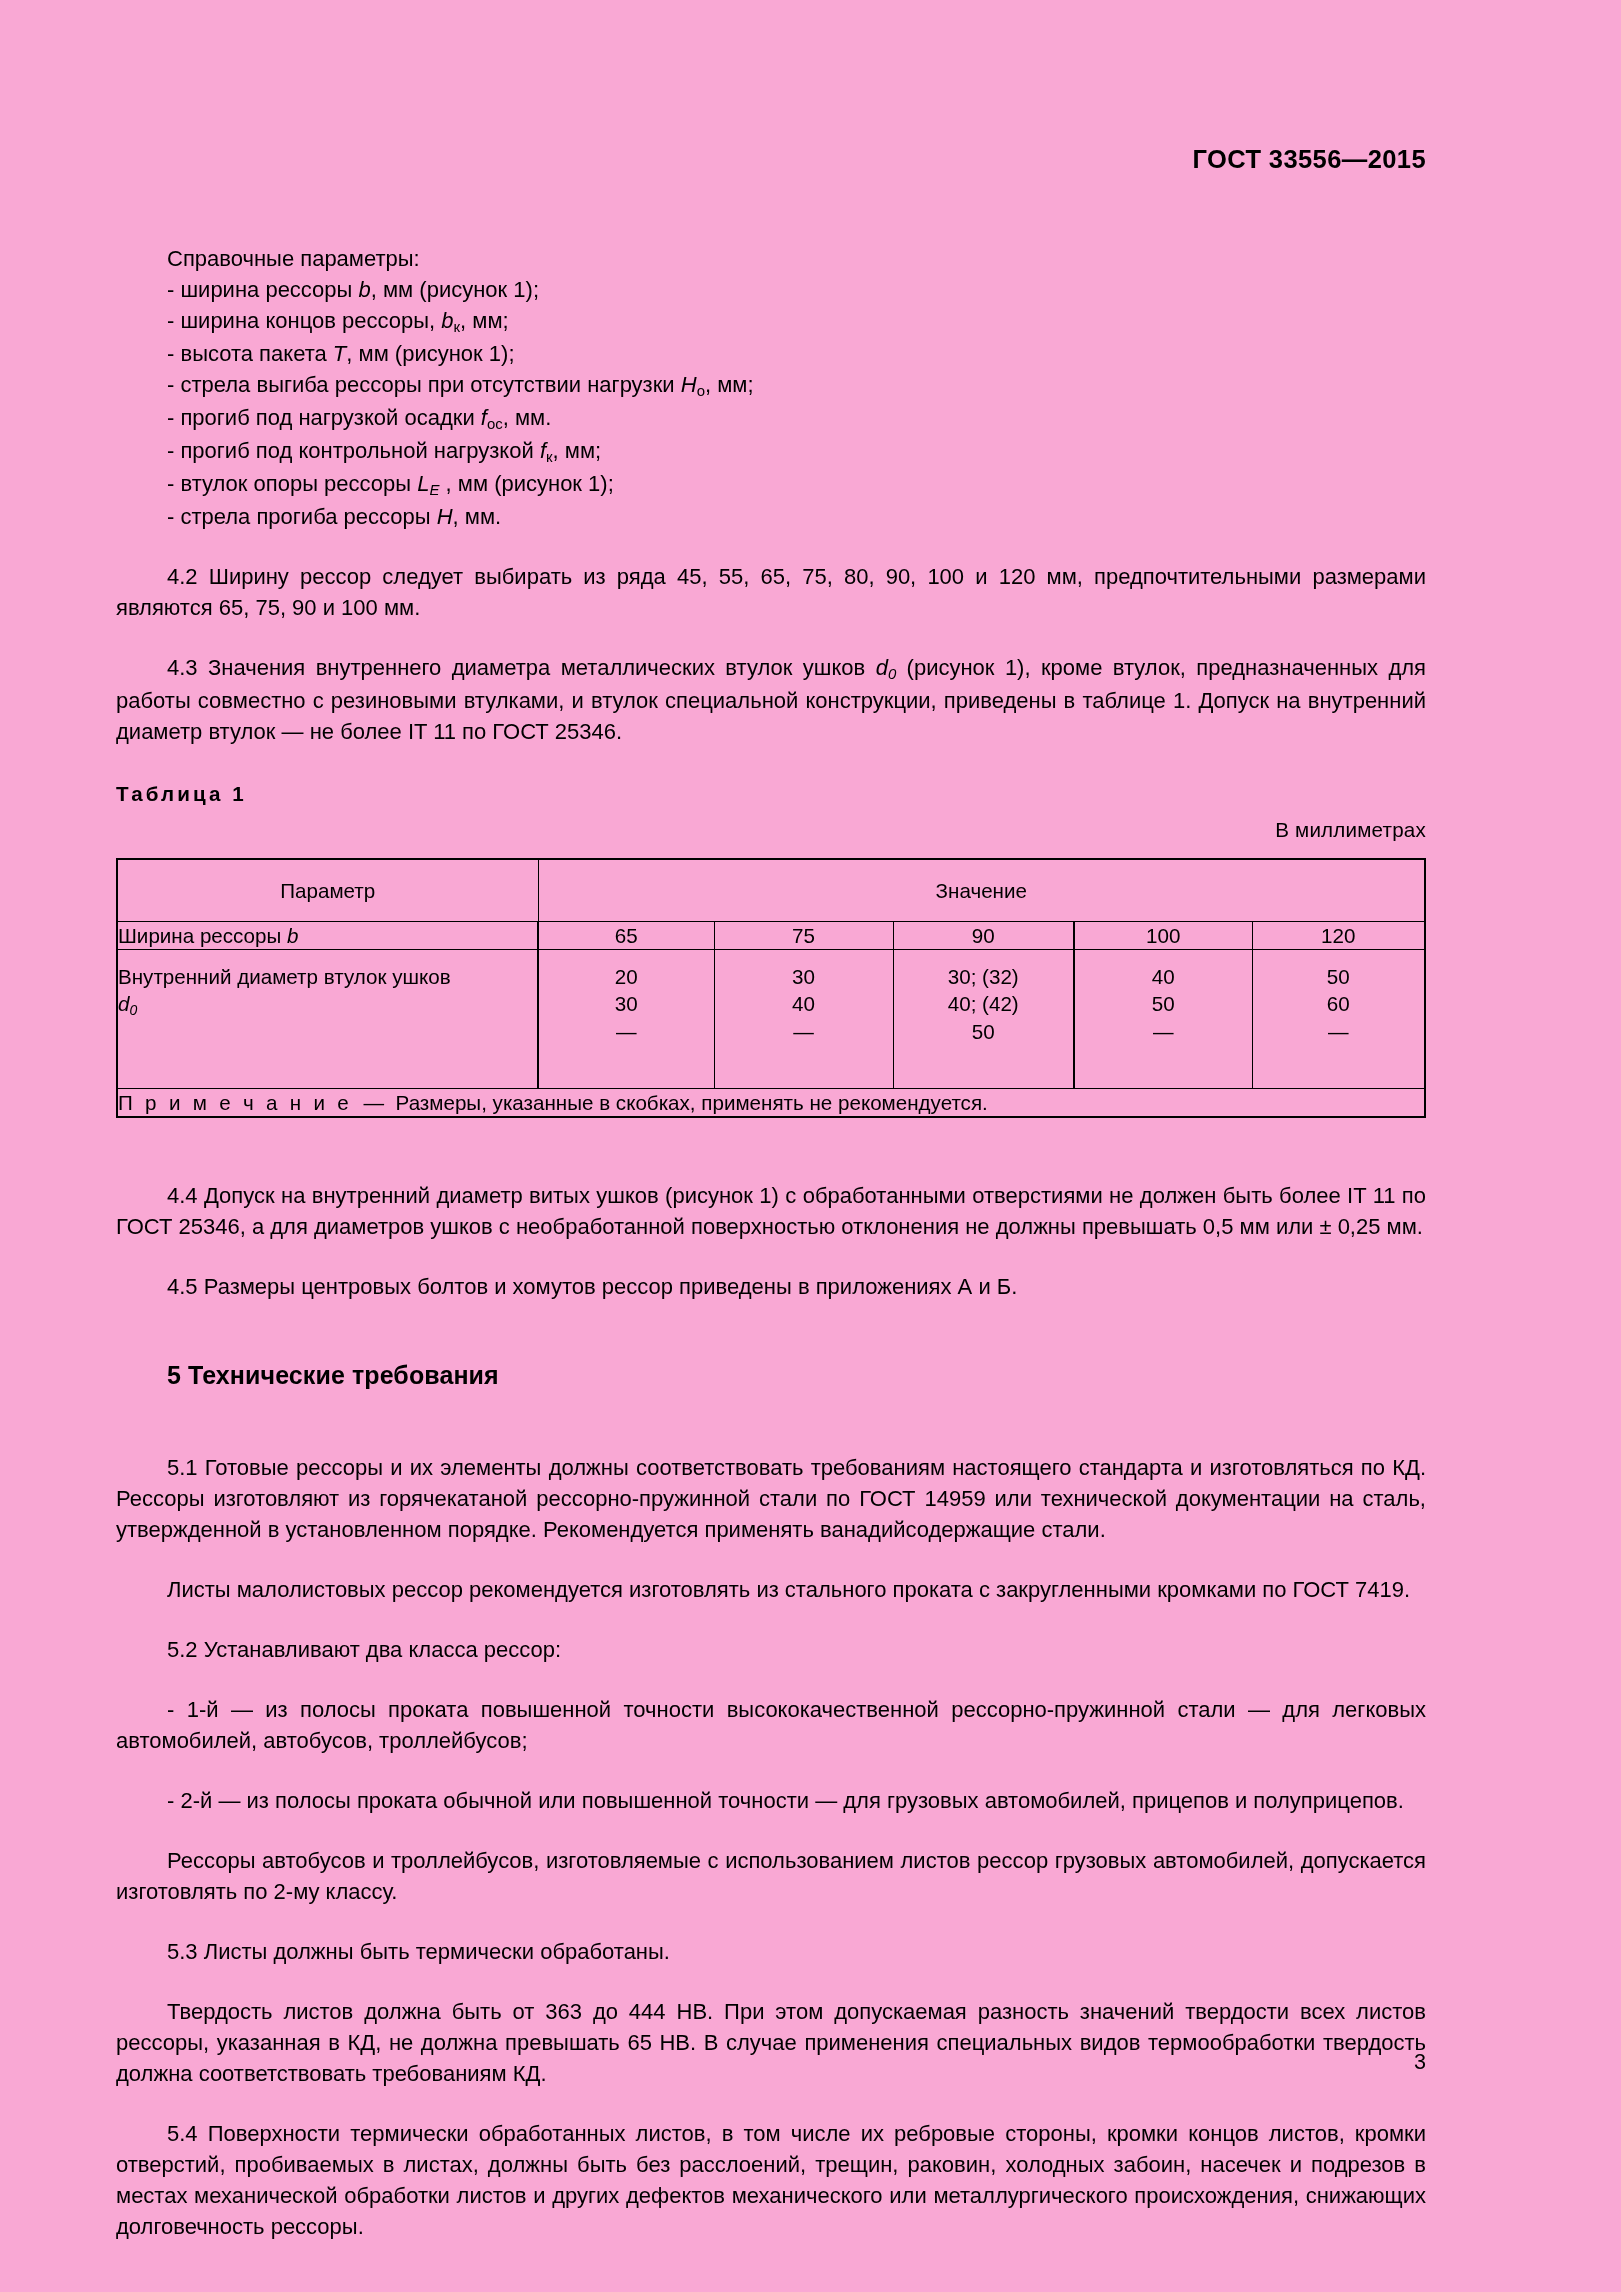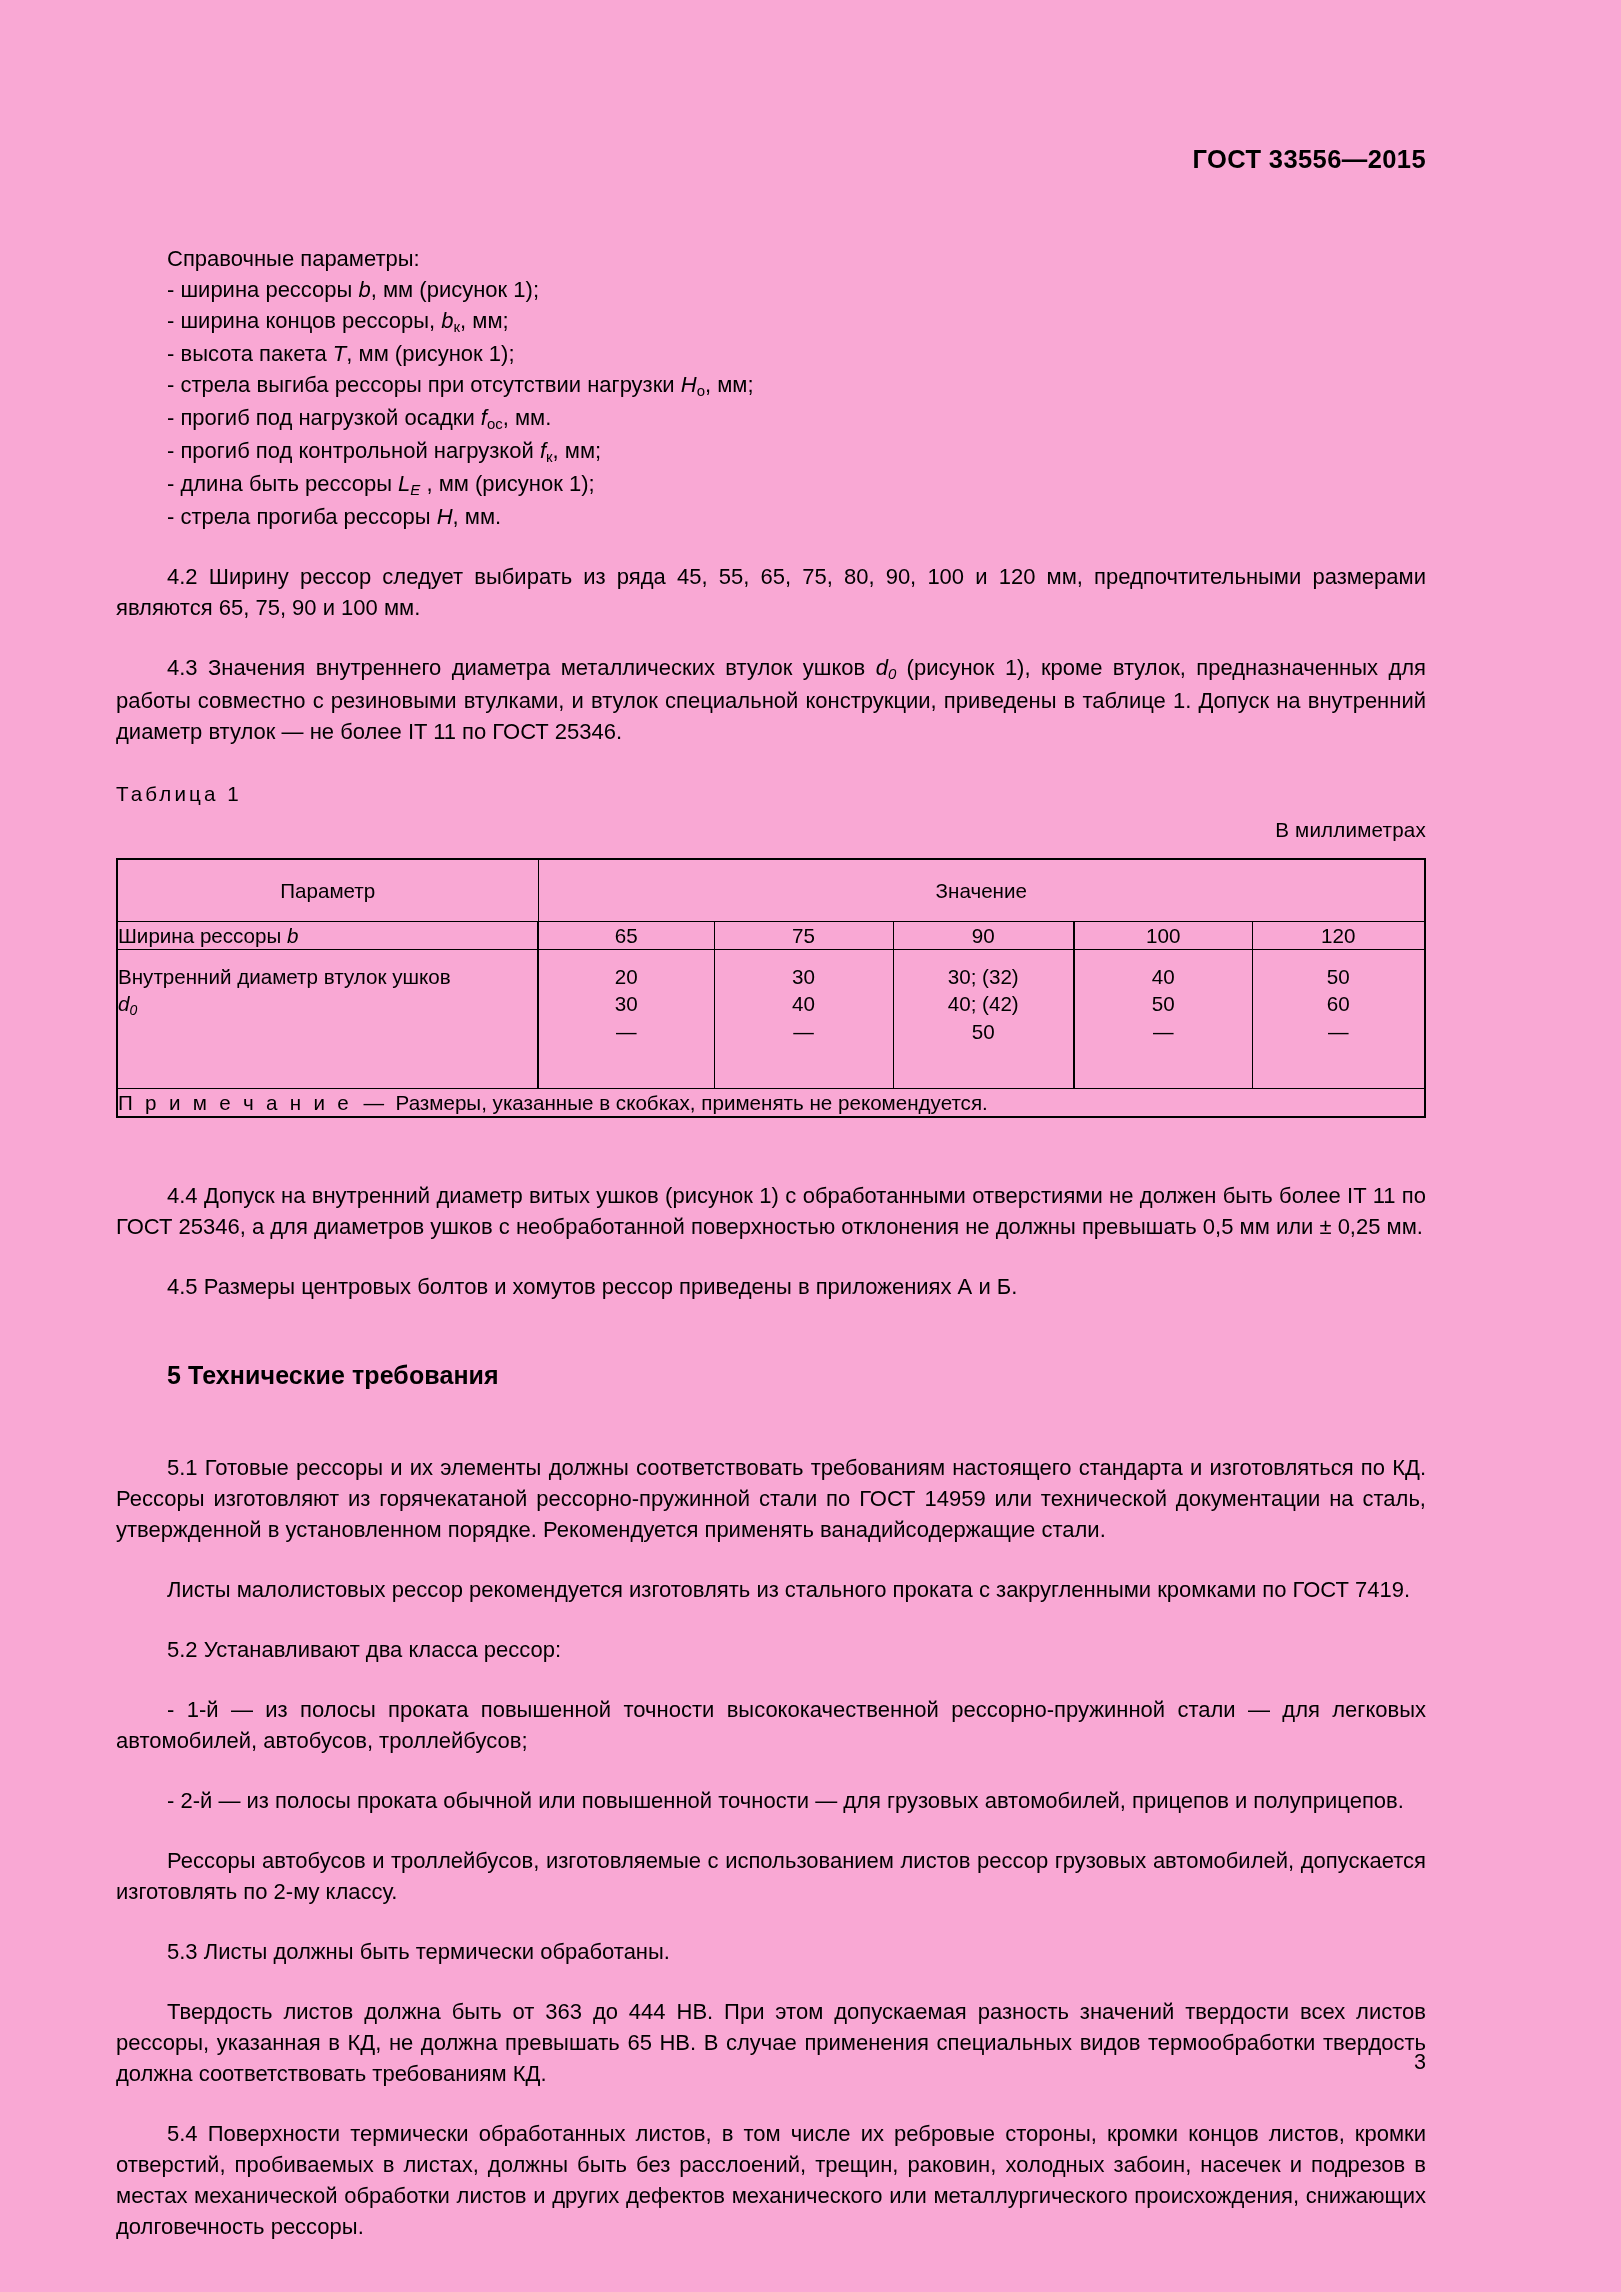--- a/index.html
+++ b/index.html
@@ -60,20 +60,21 @@
     font-style: italic;
   }
   sub.upr { font-style: normal; }
 
   
   .table-caption {
     margin-top: 35px;
     font-size: 20.6px;
     letter-spacing: 3.1px;
     text-align: left;
+    font-weight: bold;
   }
   .table-units {
     margin-top: 11.8px;
     font-size: 20.6px;
     text-align: right;
     letter-spacing: 0.2px;
   }
 
   
   table.gost {
@@ -163,21 +164,21 @@
     <p class="listline"><span>- ширина концов рессоры, </span><span class="italic">b</span><sub class="upr">к</sub><span>, мм;</span></p>
 
     <p class="listline"><span>- высота пакета </span><span class="italic">T</span><span>, мм (рисунок 1);</span></p>
 
     <p class="listline"><span>- стрела выгиба рессоры при отсутствии нагрузки </span><span class="italic">H</span><sub class="upr">о</sub><span>, мм;</span></p>
 
     <p class="listline"><span>- прогиб под нагрузкой осадки </span><span class="italic">f</span><sub class="upr">ос</sub><span>, мм.</span></p>
 
     <p class="listline"><span>- прогиб под контрольной нагрузкой </span><span class="italic">f</span><sub class="upr">к</sub><span>, мм;</span></p>
 
-    <p class="listline"><span>- длина быть рессоры </span><span class="italic">L</span><sub>E</sub><span> , мм (рисунок 1);</span></p>
+    <p class="listline"><span>- втулок опоры рессоры </span><span class="italic">L</span><sub>E</sub><span> , мм (рисунок 1);</span></p>
 
     <p class="listline"><span>- стрела прогиба рессоры </span><span class="italic">H</span><span>, мм.</span></p>
 
     <p class="indent">4.2 Ширину рессор следует выбирать из ряда 45, 55, 65, 75, 80, 90, 100 и 120 мм, предпочтительными размерами являются 65, 75, 90 и 100 мм.</p>
 
     <p class="indent"><span>4.3 Значения внутреннего диаметра металлических втулок ушков </span><span class="italic">d</span><sub>0</sub><span> (рисунок 1), кроме втулок, предназначенных для работы совместно с резиновыми втулками, и втулок специальной конструкции, приведены в таблице 1. Допуск на внутренний диаметр втулок — не более IT 11 по ГОСТ 25346.</span></p>
 
     <div class="table-caption">Таблица 1</div>
     <div class="table-units">В миллиметрах</div>
 

